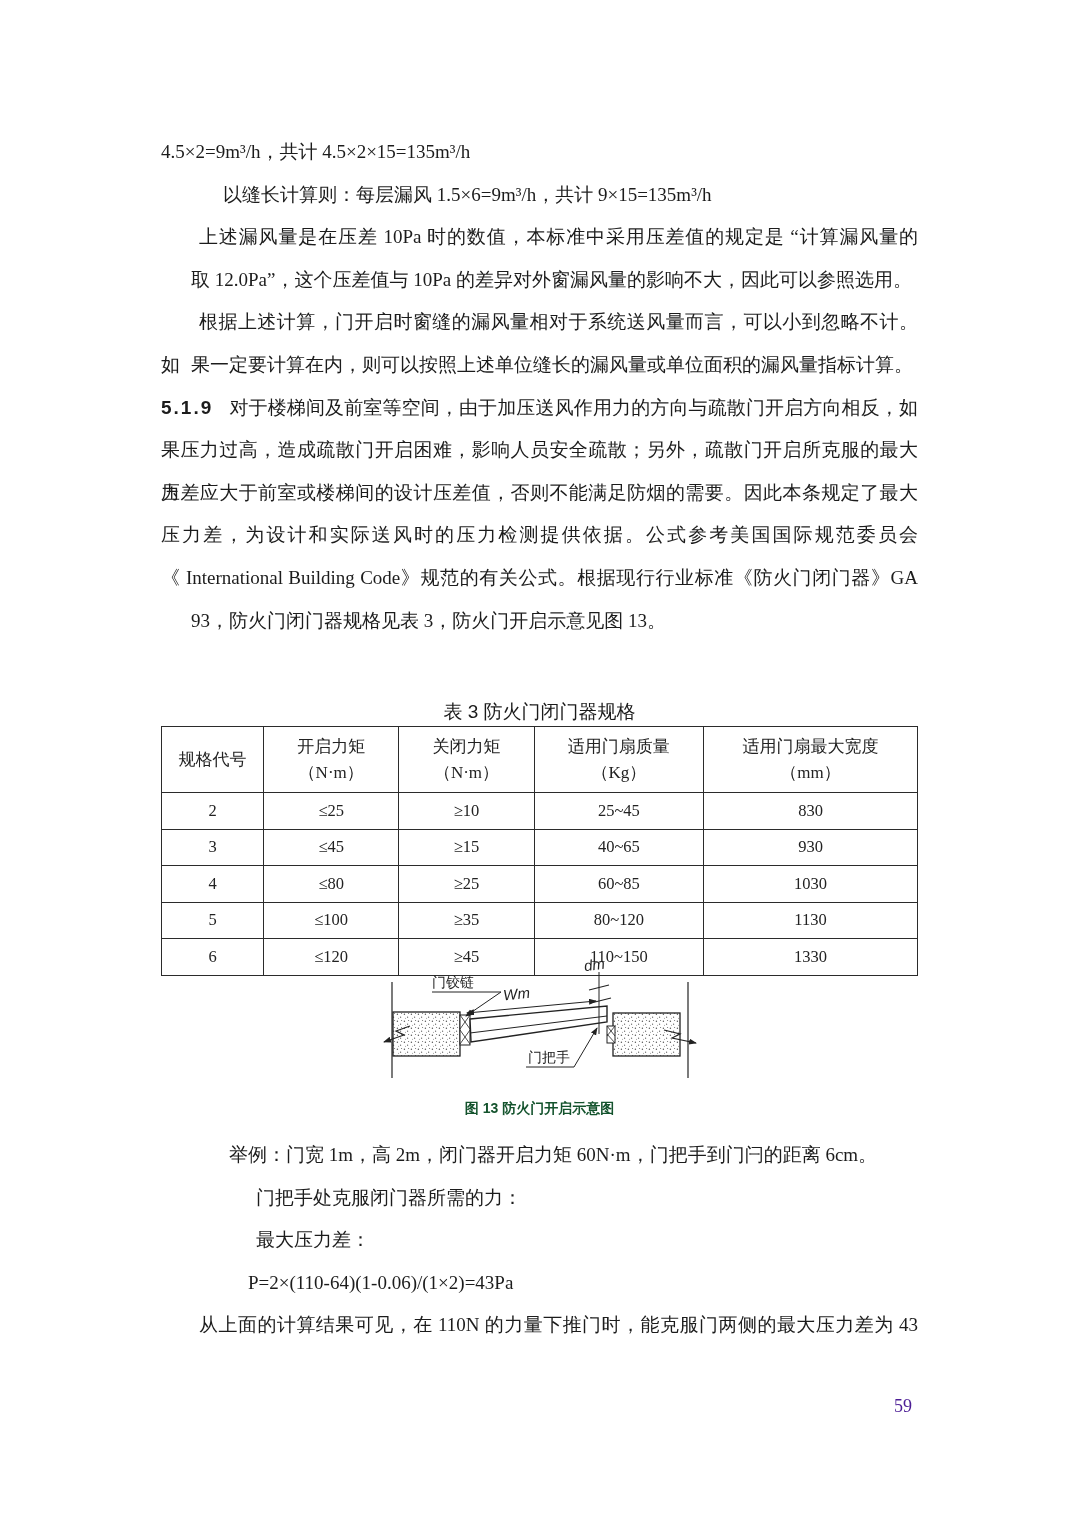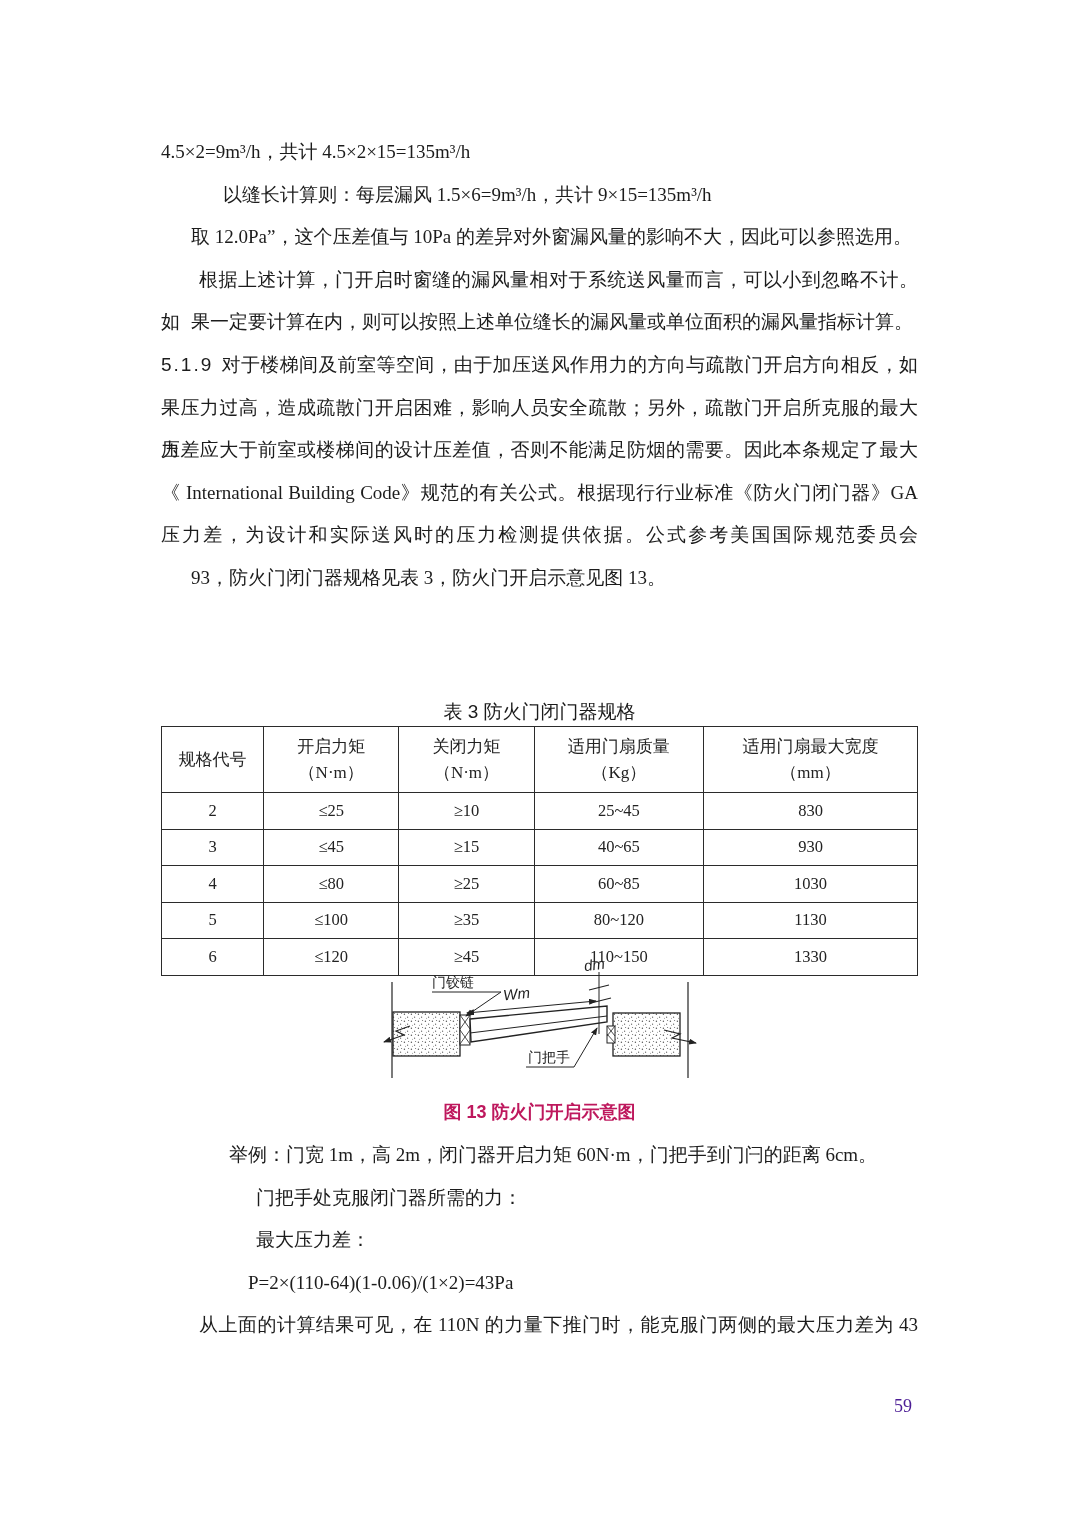--- a/index.html
+++ b/index.html
@@ -17,21 +17,21 @@
     text-align:justify;white-space:nowrap;
   }
   .wrapok{white-space:normal;margin-left:30px;}
   .jl{text-align-last:justify;white-space:normal;}
   .ind2{text-indent:38px;}
   .indbig{text-indent:62px;}
   .indeq{padding-left:87px;}
   .indlbl{padding-left:95px;}
   .secnum{
     font-family:"Liberation Sans","DejaVu Sans",sans-serif;
-    font-weight:normal;margin-right:8px;letter-spacing:2px;
+    font-weight:bold;margin-right:16px;letter-spacing:2px;
   }
   sub{font-size:13px;}
   
   .tbl-title{
     position:absolute;left:161px;width:757px;top:699px;
     text-align:center;font-family:"Liberation Sans","DejaVu Sans",sans-serif;
     font-weight:normal;font-size:19px;color:#1a1a1a;
   }
   table.spec{
     position:absolute;left:161px;top:726px;width:757px;
@@ -48,43 +48,44 @@
   .fig{position:absolute;left:368px;top:956px;width:340px;height:140px;}
   .fig svg{display:block;}
   .fig text{
     font-family:"Liberation Sans","DejaVu Sans",sans-serif;
     font-size:14px;fill:#222;
   }
   .fig text.dim{font-style:italic;font-size:15px;}
   .fig-caption{
     position:absolute;left:161px;width:757px;top:1100px;
     text-align:center;font-family:"Liberation Sans","DejaVu Sans",sans-serif;
-    font-weight:bold;font-size:18px;color:#be185d;
+    font-weight:bold;font-size:14px;color:#14532d;
   }
   
   .pagenum{position:absolute;left:894px;top:1396px;font-size:18px;color:#4c1d95;}
 </style>
 </head>
 <body>
 
 <div class="doc">
 
   <div class="textblock tb1">
     <div class="line">4.5×2=9m³/h，共计 4.5×2×15=135m³/h</div>
     <div class="line indbig">以缝长计算则：每层漏风 1.5×6=9m³/h，共计 9×15=135m³/h</div>
+    <div class="line ind2 jl">上述漏风量是在压差 10Pa 时的数值，本标准中采用压差值的规定是 “计算漏风量的</div>
     <div class="line wrapok">取 12.0Pa”，这个压差值与 10Pa 的差异对外窗漏风量的影响不大，因此可以参照选用。</div>
     <div class="line ind2 jl">根据上述计算，门开启时窗缝的漏风量相对于系统送风量而言，可以小到忽略不计。如</div>
     <div class="line wrapok">果一定要计算在内，则可以按照上述单位缝长的漏风量或单位面积的漏风量指标计算。</div>
     <div class="line jl">
       <span class="secnum">5.1.9</span><span>对于楼梯间及前室等空间，由于加压送风作用力的方向与疏散门开启方向相反，如</span>
     </div>
     <div class="line jl">果压力过高，造成疏散门开启困难，影响人员安全疏散；另外，疏散门开启所克服的最大压</div>
     <div class="line jl">力差应大于前室或楼梯间的设计压差值，否则不能满足防烟的需要。因此本条规定了最大</div>
+    <div class="line jl">压力差，为设计和实际送风时的压力检测提供依据。公式参考美国国际规范委员会</div>
     <div class="line jl">《 International Building Code》规范的有关公式。根据现行行业标准《防火门闭门器》GA</div>
-    <div class="line jl">压力差，为设计和实际送风时的压力检测提供依据。公式参考美国国际规范委员会</div>
     <div class="line wrapok">93，防火门闭门器规格见表 3，防火门开启示意见图 13。</div>
   </div>
 
   <div class="tbl-title">表 3 防火门闭门器规格</div>
 
   <table class="spec">
     <colgroup>
       <col style="width:13.5%">
         <col style="width:17.9%">
         <col style="width:17.9%">

